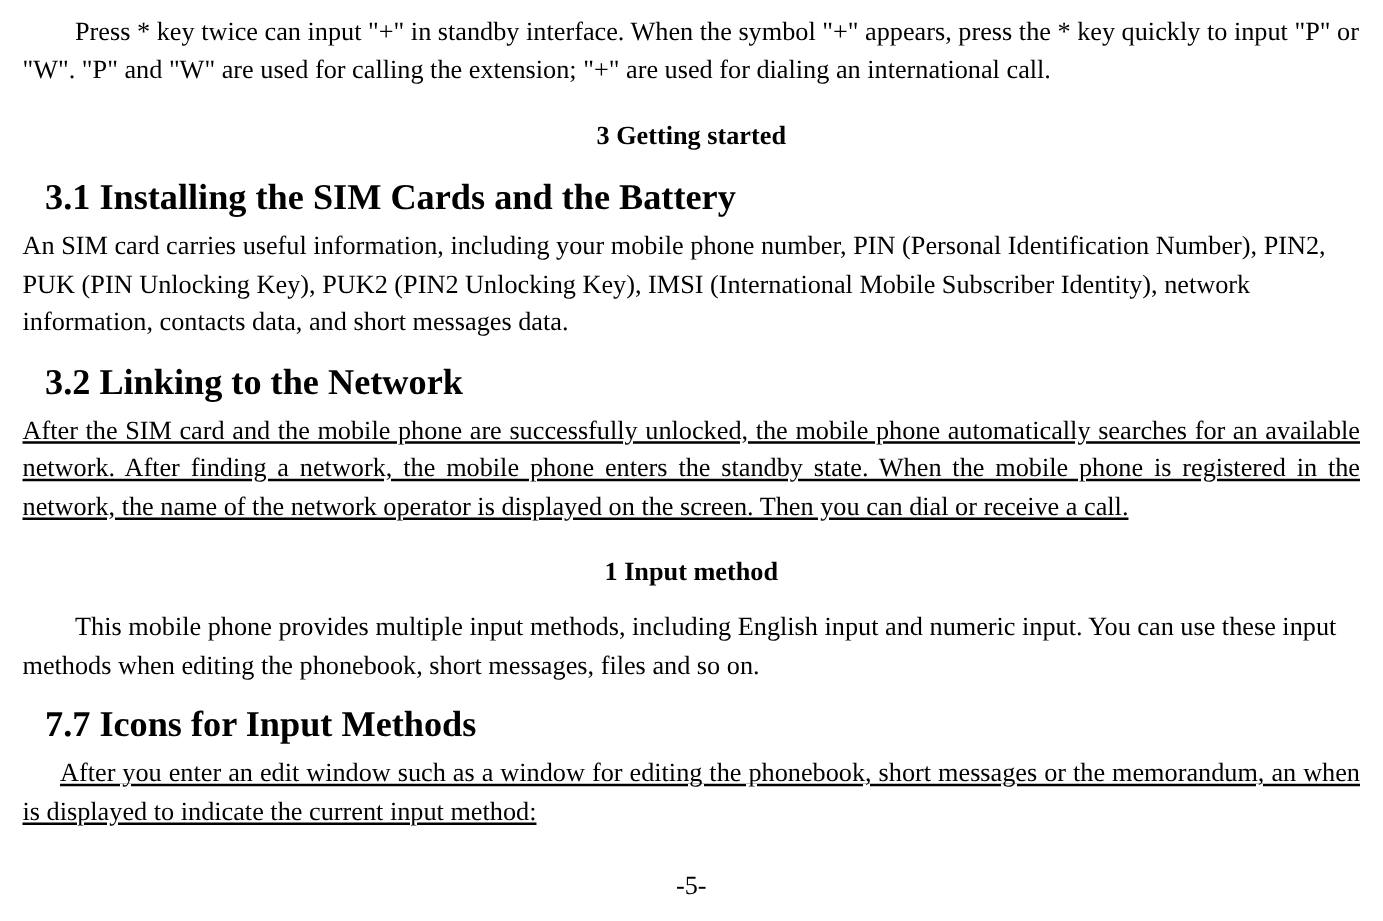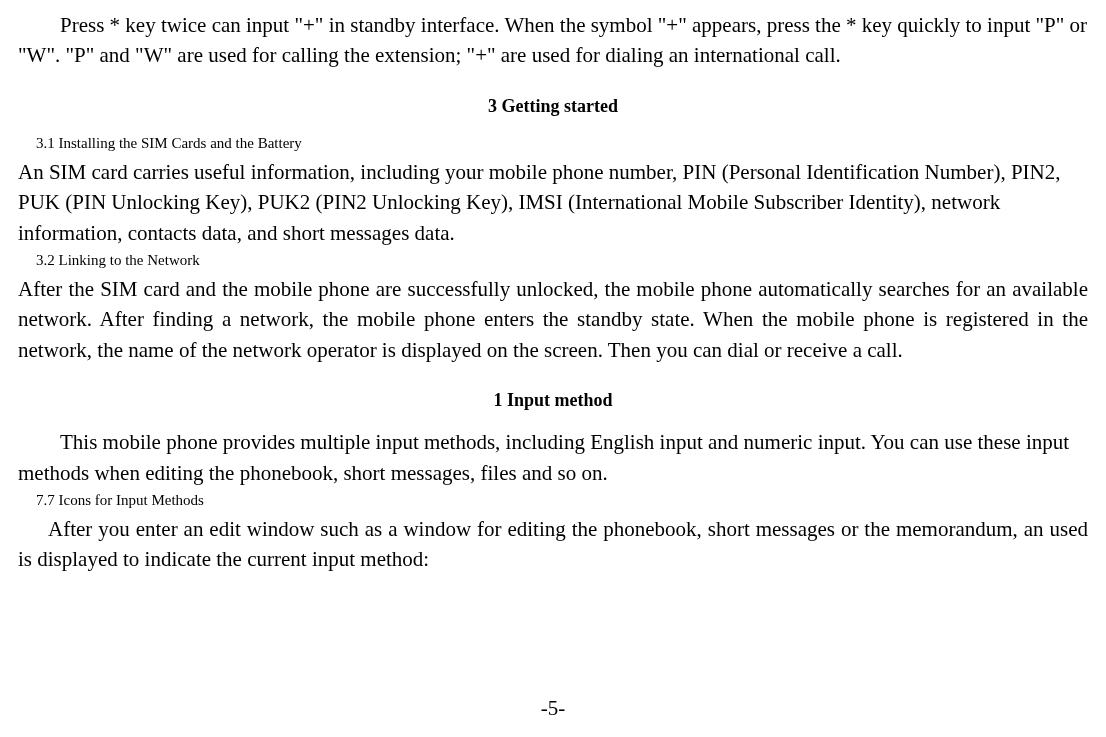--- a/index.html
+++ b/index.html
@@ -20,60 +20,61 @@
     }
     .para-indent {
       text-indent: 42px;
     }
     .para-indent-small {
       text-indent: 30px;
     }
     .section-title {
       text-align: center;
       font-weight: bold;
-      font-size: 18px;
+      font-size: 21px;
       margin: 22px 0 14px 0;
     }
     .subsection-title {
-      font-weight: normal;
-      font-size: 15px;
+      font-weight: bold;
+      font-size: 29px;
       margin: 4px 0 2px 0;
       padding-left: 18px;
     }
     .body-text {
       margin: 0 0 2px 0;
     }
     .justify {
       text-align: justify;
+      text-decoration: underline;
     }
     .page-num {
       position: absolute;
       bottom: 14px;
       left: 0;
       width: 100%;
       text-align: center;
       font-size: 21px;
     }
     .gap-before {
-      margin-top: 2px;
+      margin-top: 12px;
     }
   </style>
 </head>
 <body>
 
 <p class="body-text para-indent">Press * key twice can input "+" in standby interface. When the symbol "+" appears, press the * key quickly to input "P" or "W". "P" and "W" are used for calling the extension; "+" are used for dialing an international call.</p>
 
 <h2 class="section-title">3      Getting started</h2>
 
 <h3 class="subsection-title">3.1     Installing the SIM Cards and the Battery</h3>
 <p class="body-text">An SIM card carries useful information, including your mobile phone number, PIN (Personal Identification Number), PIN2, PUK (PIN Unlocking Key), PUK2 (PIN2 Unlocking Key), IMSI (International Mobile Subscriber Identity), network information, contacts data, and short messages data.</p>
 
 <h3 class="subsection-title gap-before">3.2     Linking to the Network</h3>
 <p class="body-text justify">After the SIM card and the mobile phone are successfully unlocked, the mobile phone automatically searches for an available network. After finding a network, the mobile phone enters the standby state. When the mobile phone is registered in the network, the name of the network operator is displayed on the screen. Then you can dial or receive a call.</p>
 
 <h2 class="section-title">1      Input method</h2>
 
 <p class="body-text para-indent">This mobile phone provides multiple input methods, including English input and numeric input. You can use these input methods when editing the phonebook, short messages, files and so on.</p>
 
 <h3 class="subsection-title gap-before">7.7     Icons for Input Methods</h3>
-<p class="body-text justify para-indent-small">After you enter an edit window such as a window for editing the phonebook, short messages or the memorandum, an used is displayed to indicate the current input method:</p>
+<p class="body-text justify para-indent-small">After you enter an edit window such as a window for editing the phonebook, short messages or the memorandum, an when is displayed to indicate the current input method:</p>
 
 <div class="page-num">-5-</div>
 
 </body></html>

